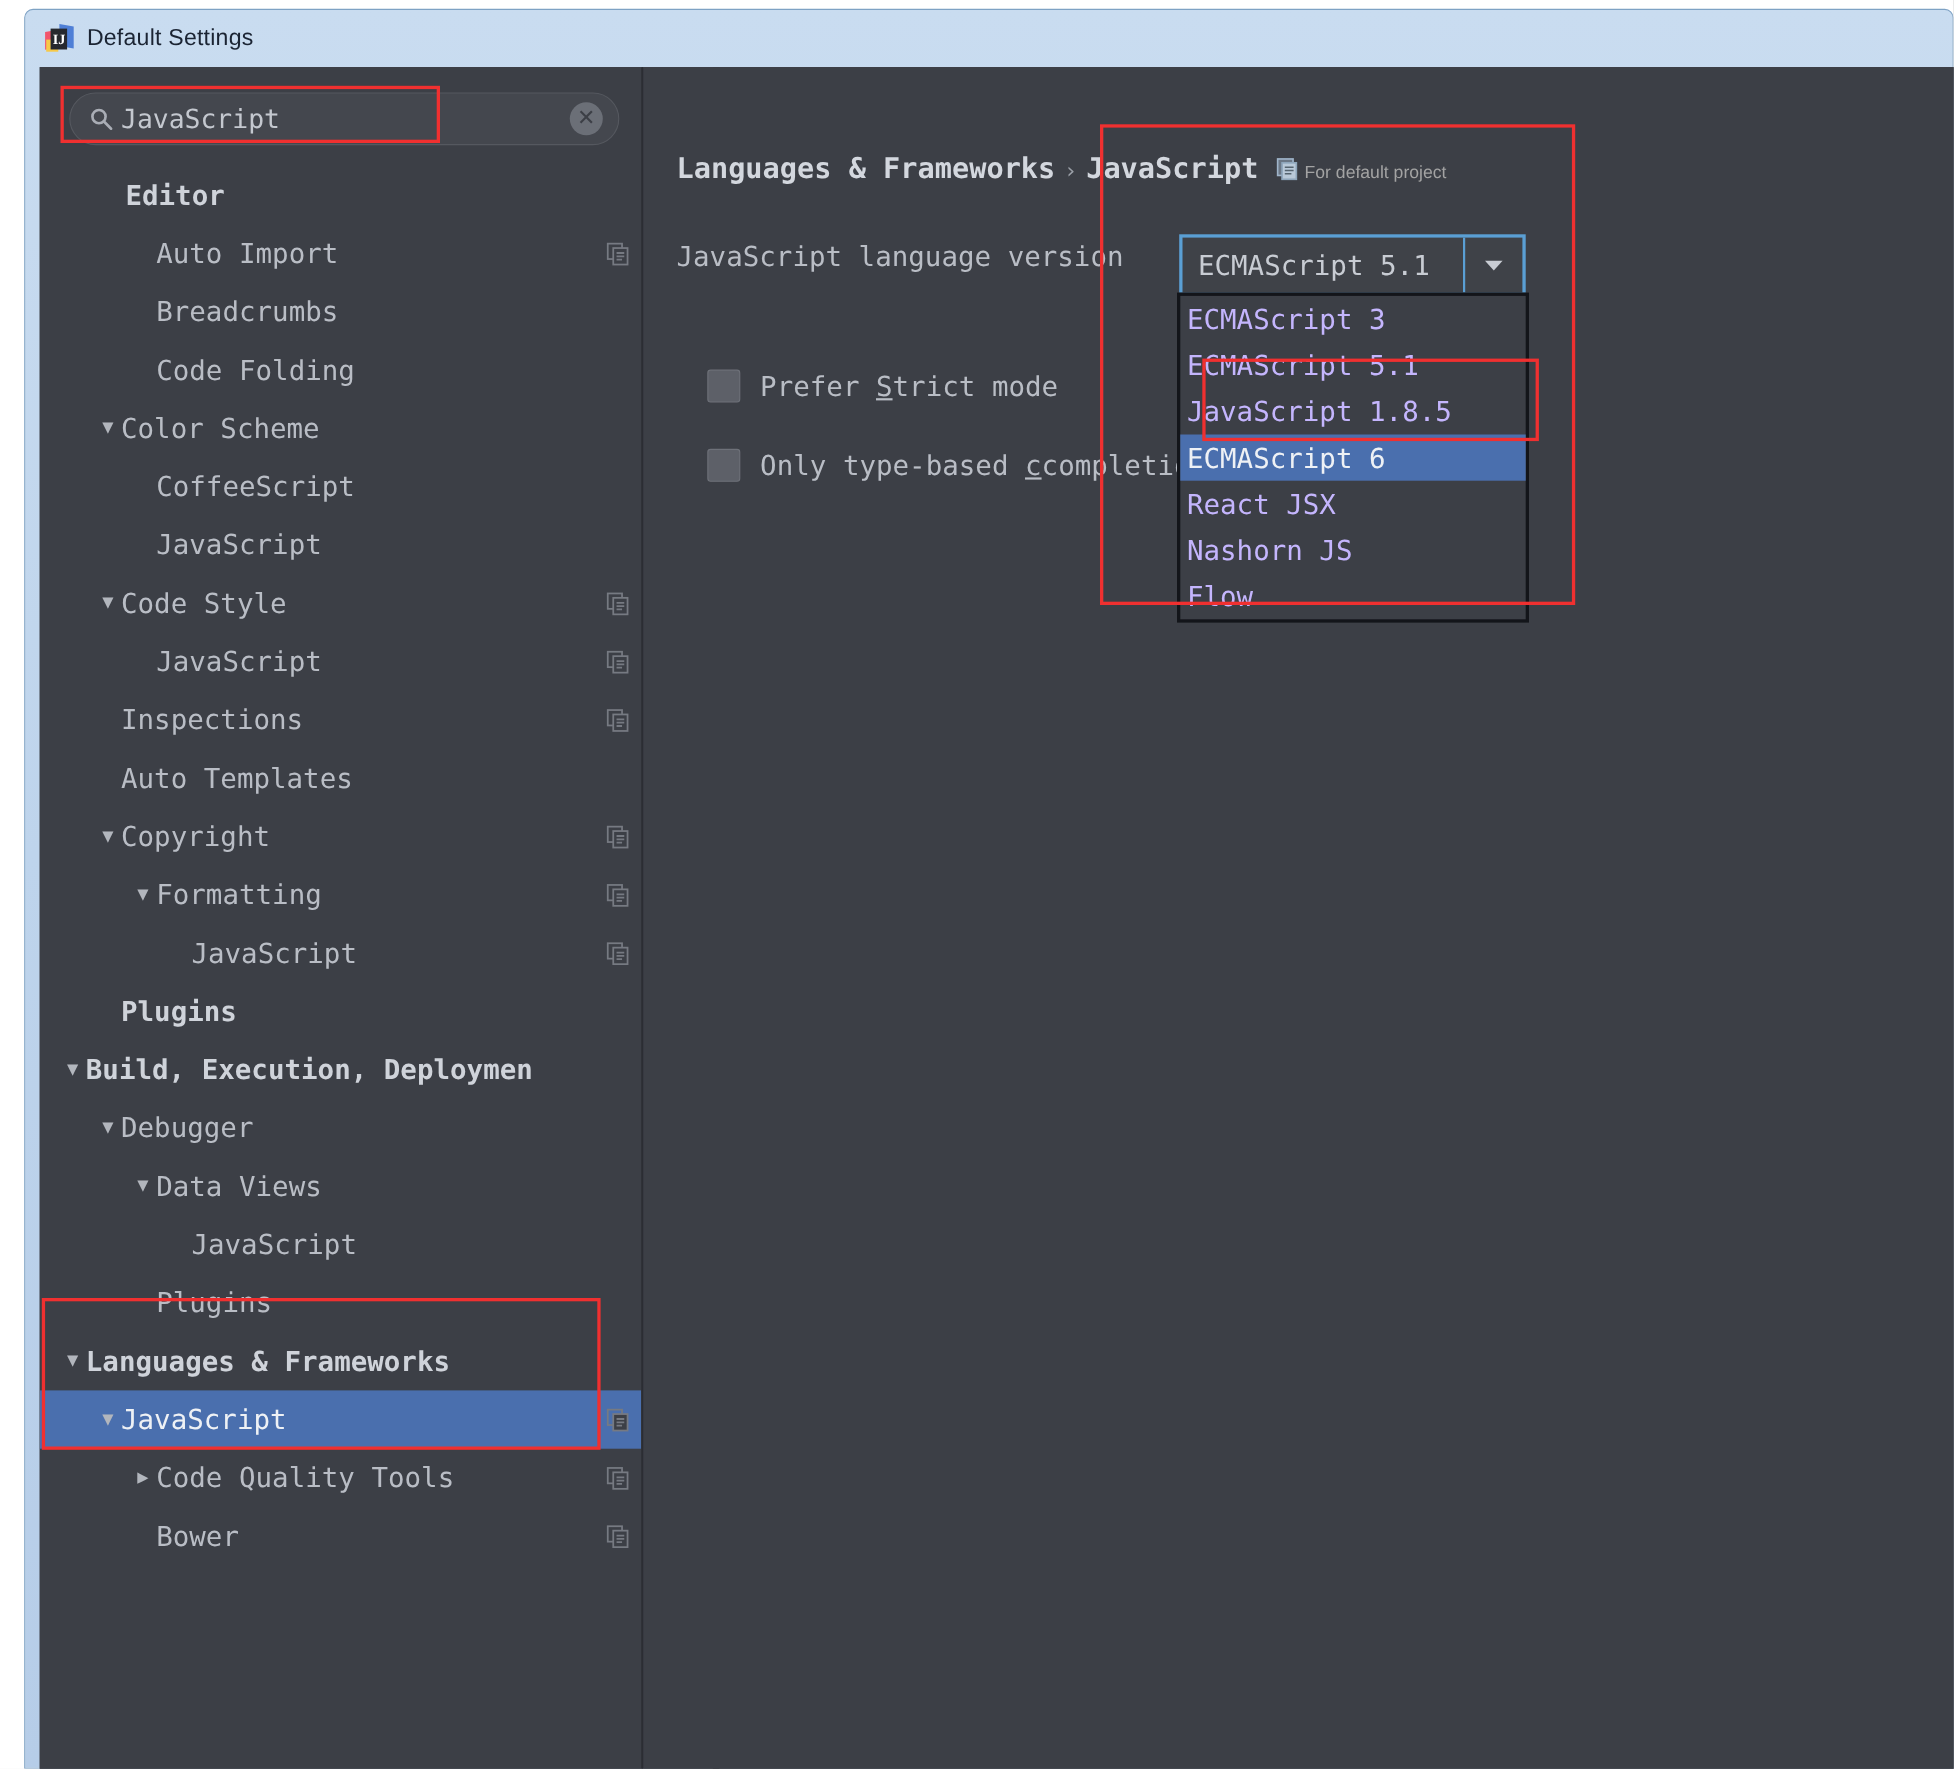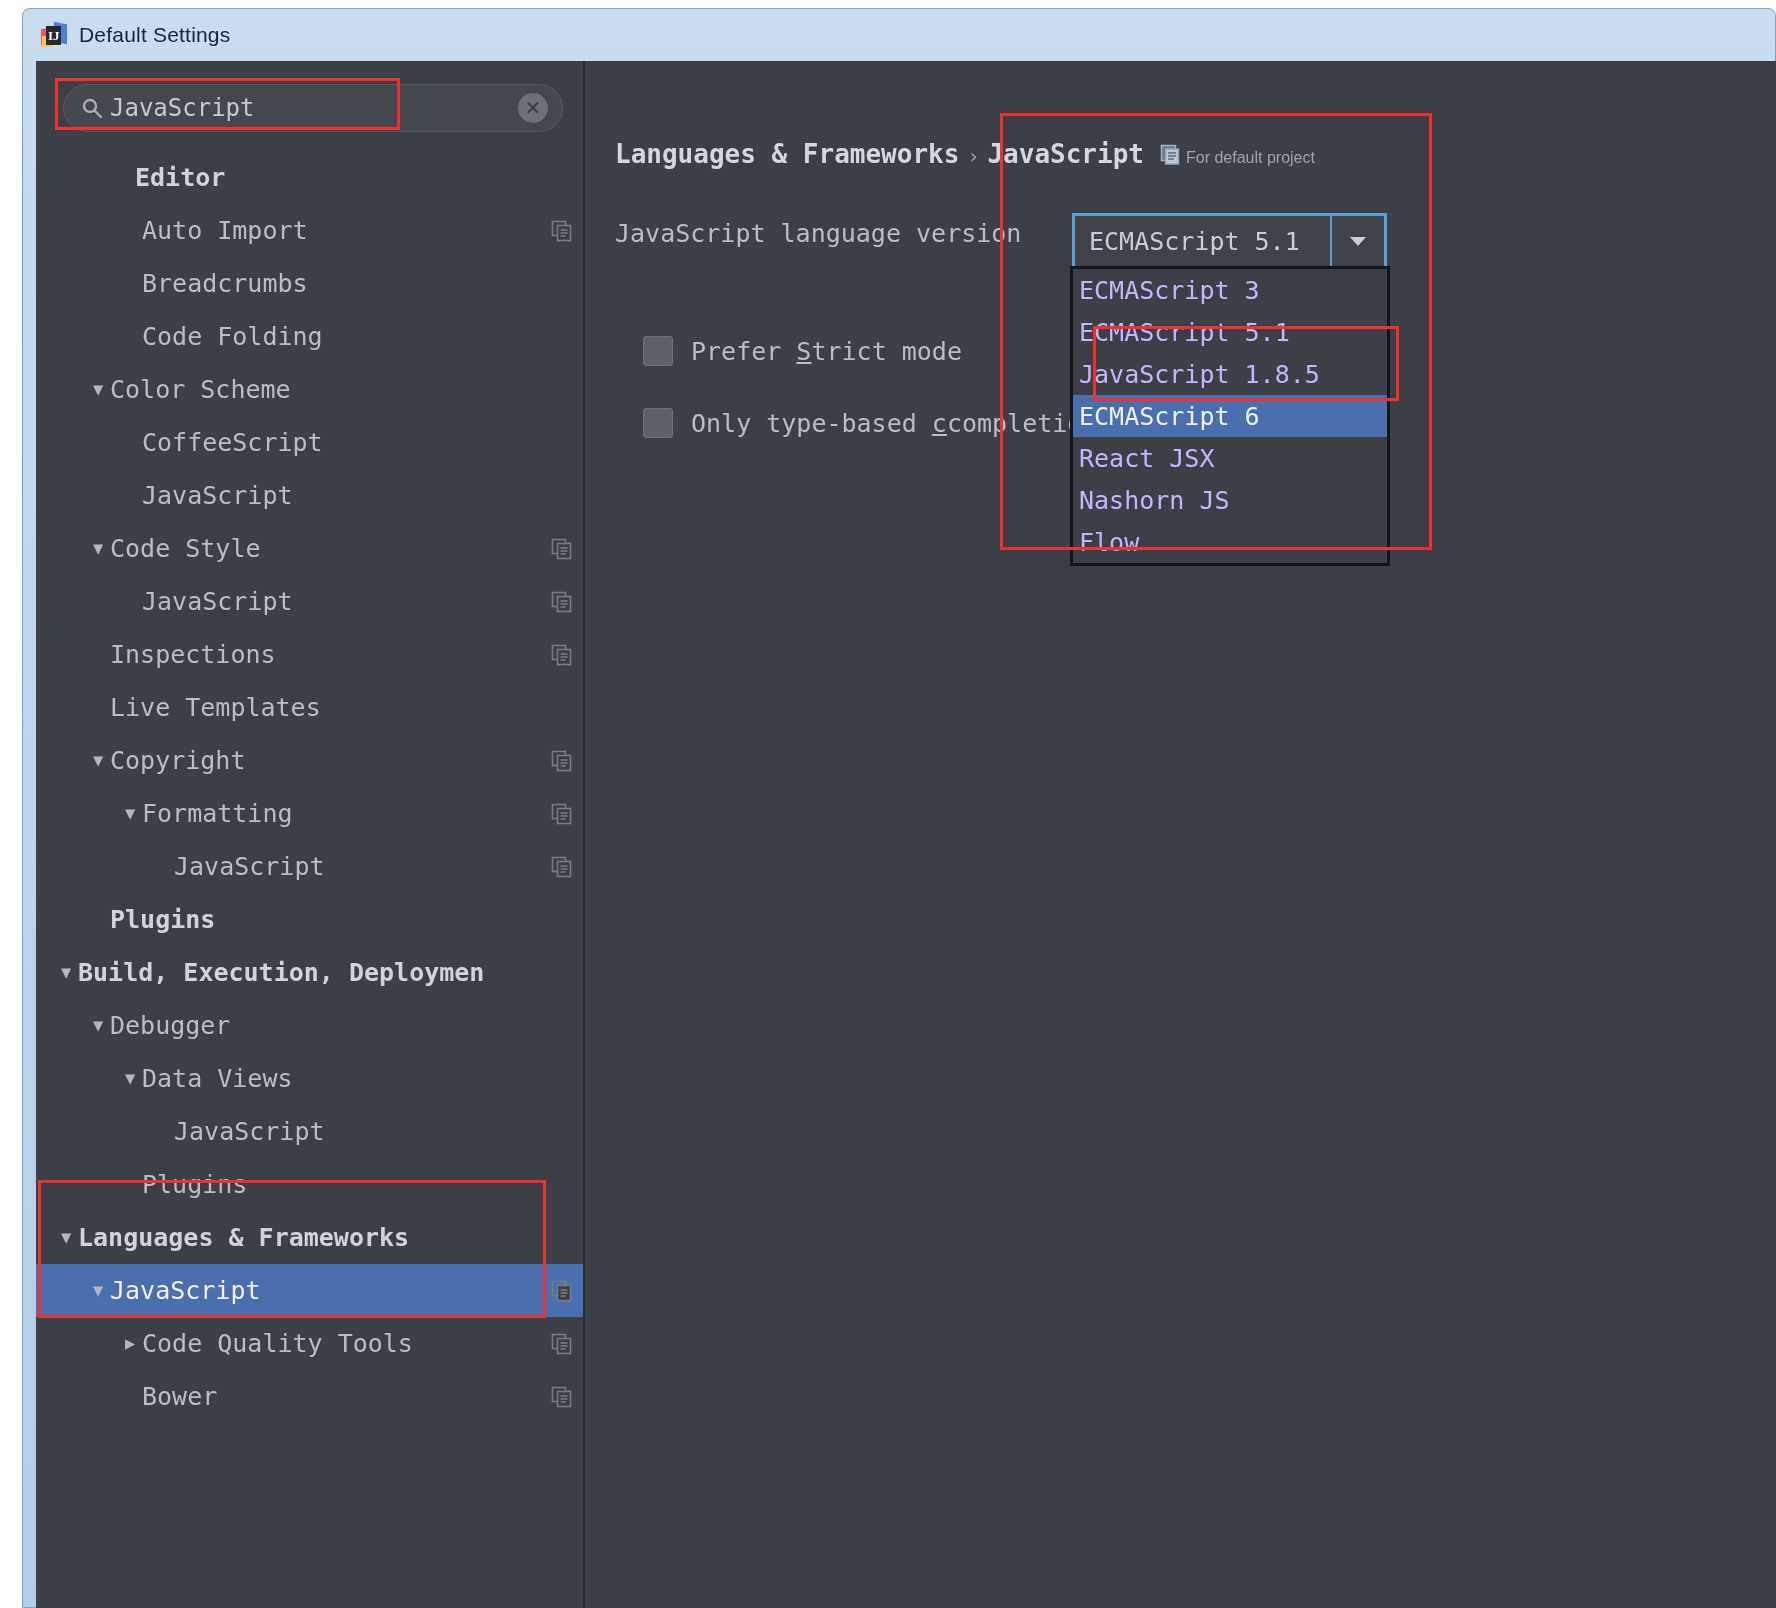--- a/index.html
+++ b/index.html
@@ -405,21 +405,21 @@
                 <circle cx="10" cy="10" r="6"></circle>
                 <line x1="14.5" y1="14.5" x2="21" y2="21" stroke-linecap="round"></line>
               </svg>
             </span>
             <span class="search-value" title="Search settings">JavaScript</span>
             <span class="clear-icon">✕</span>
           </div>
         </div>
 
         <div class="tree" id="tree">
-            <div class="tree-row" style="padding-left: 75px;">
+            <div class="tree-row" style="padding-left: 54px;">
               <span class="tw empty"></span>
               <span class="tree-label bold">Editor</span>
             </div>
             <div class="tree-row" style="padding-left: 82px;">
               <span class="tw empty"></span>
               <span class="tree-label">Auto Import</span>
               <span class="copy-icon"><svg width="22" height="22" viewBox="0 0 22 22" fill="none" stroke="#767a82" stroke-width="1.6">
                   <rect x="1.5" y="1.5" width="13" height="14"></rect>
                   <rect x="6.5" y="5.5" width="13" height="15" fill="#3c3f46"></rect>
                   <line x1="9.5" y1="10" x2="16.5" y2="10"></line>
@@ -475,21 +475,21 @@
               <span class="copy-icon"><svg width="22" height="22" viewBox="0 0 22 22" fill="none" stroke="#767a82" stroke-width="1.6">
                   <rect x="1.5" y="1.5" width="13" height="14"></rect>
                   <rect x="6.5" y="5.5" width="13" height="15" fill="#3c3f46"></rect>
                   <line x1="9.5" y1="10" x2="16.5" y2="10"></line>
                   <line x1="9.5" y1="13" x2="16.5" y2="13"></line>
                   <line x1="9.5" y1="16" x2="14.5" y2="16"></line>
                 </svg></span>
             </div>
             <div class="tree-row" style="padding-left: 50px;">
               <span class="tw empty"></span>
-              <span class="tree-label">Live Templates</span>
+              <span class="tree-label">Auto Templates</span>
             </div>
             <div class="tree-row" style="padding-left: 50px;">
               <span class="tw">▼</span>
               <span class="tree-label">Copyright</span>
               <span class="copy-icon"><svg width="22" height="22" viewBox="0 0 22 22" fill="none" stroke="#767a82" stroke-width="1.6">
                   <rect x="1.5" y="1.5" width="13" height="14"></rect>
                   <rect x="6.5" y="5.5" width="13" height="15" fill="#3c3f46"></rect>
                   <line x1="9.5" y1="10" x2="16.5" y2="10"></line>
                   <line x1="9.5" y1="13" x2="16.5" y2="13"></line>
                   <line x1="9.5" y1="16" x2="14.5" y2="16"></line>

